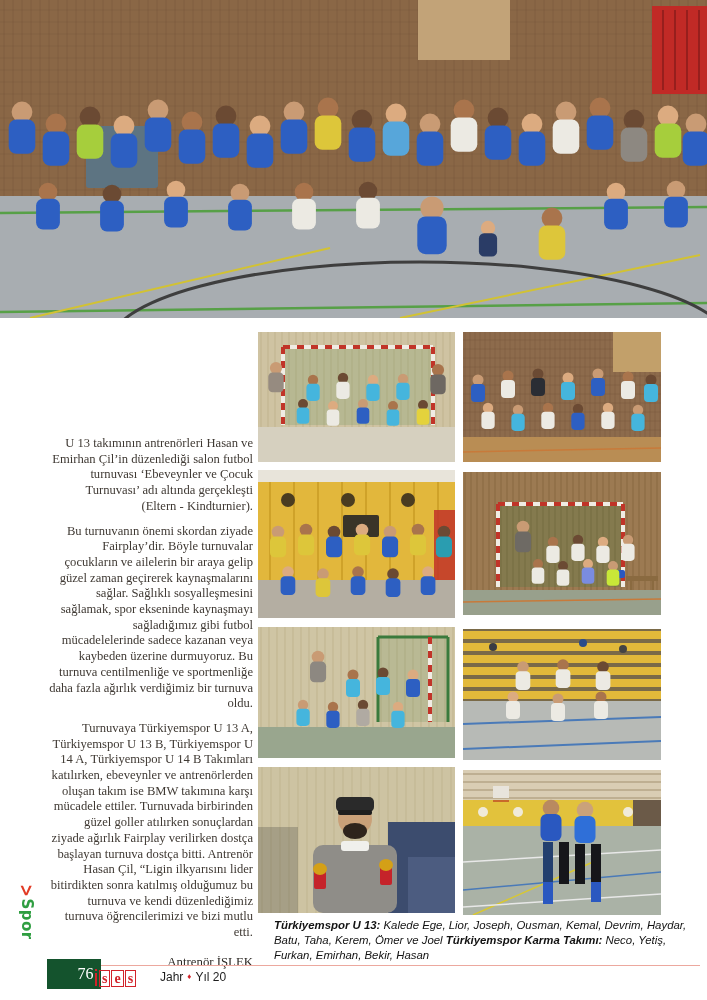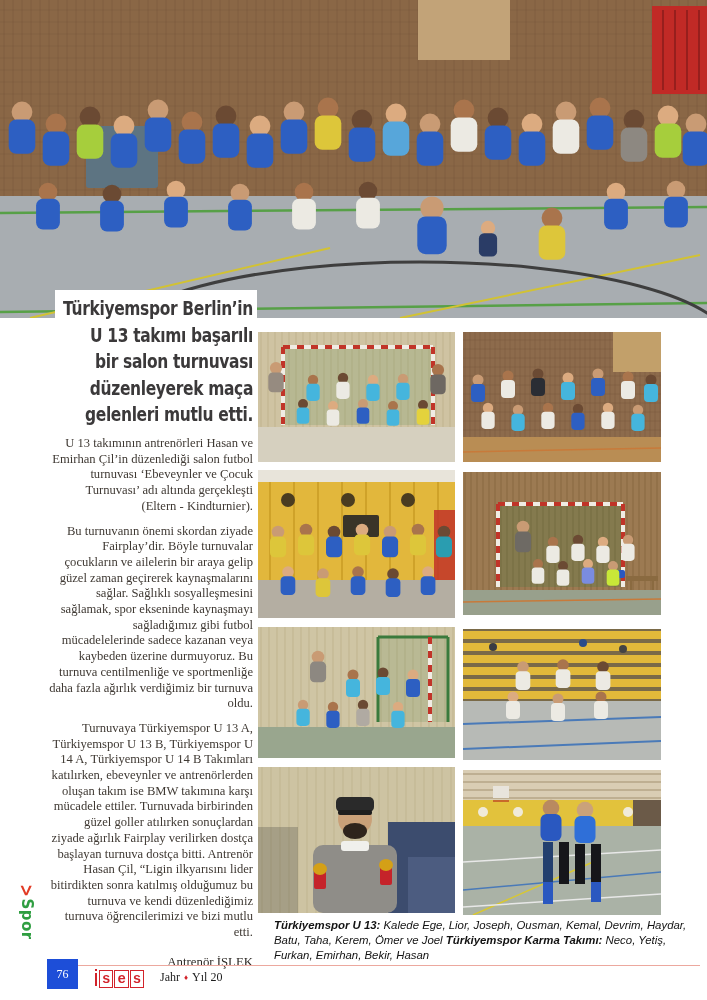--- a/index.html
+++ b/index.html
@@ -34,29 +34,29 @@
             white-space:nowrap;font-family:"DejaVu Sans","Liberation Sans",sans-serif;
             font-weight:bold;font-size:15px;color:#2f9e41;letter-spacing:.5px;}
   .spor-chev{color:#e23b25;display:inline-block;transform:scaleY(1.35);margin-right:1px;}
   
   .caption{position:absolute;left:258px;top:918px;width:430px;
            font-family:"Liberation Sans",sans-serif;font-style:italic;
            font-size:11.4px;line-height:15.2px;color:#121212;margin-left:16px;}
   .caption .cb{font-weight:bold;}
   
   .footer-rule{position:absolute;left:78px;top:965px;width:622px;height:1px;background:#eca89e;}
-  .page-num{position:absolute;left:47px;top:959px;width:31px;height:30px;background:#1d4ed8;
-            color:#fff;font-family:"Liberation Serif",serif;font-size:12px;line-height:30px;
-            text-align:center;}
+  .page-num{position:absolute;left:47px;top:959px;width:31px;height:30px;background:#14532d;
+            color:#fff;font-family:"Liberation Serif",serif;font-size:16px;line-height:30px;
+            text-align:center;padding-left:23px;}
   .mag-logo{position:absolute;left:95px;top:969px;height:20px;display:flex;align-items:center;
-            font-family:Liberation Mono, monospace;font-weight:bold;color:#d2232a;font-size:14px;}
+            font-family:Liberation Serif, serif;font-weight:bold;color:#d2232a;font-size:14px;}
   .logo-i{width:2px;height:13px;background:#d2232a;margin-right:2px;position:relative;}
   .logo-i::before{content:"";position:absolute;top:-4px;left:0;width:2px;height:2px;background:#d2232a;}
   .mag-logo .lg{border:1px solid #d2232a;padding:0 2px;margin-right:1px;line-height:15px;}
-  .edition{position:absolute;left:160px;top:970px;font-family:Liberation Serif, serif;
+  .edition{position:absolute;left:160px;top:970px;font-family:Liberation Sans, sans-serif;
            font-size:12px;color:#1d1d1d;display:flex;align-items:center;gap:4px;}
   .edition .diam{color:#d2232a;font-size:8px;line-height:1;}
 </style>
 </head>
 <body>
 
 <div class="page">
 
   <svg id="ph-hero" class="photo" role="img" aria-label="Large group photo of children and adults in blue, white and yellow football kits in a sports hall" viewBox="0 0 707 318" preserveAspectRatio="none">
       <rect x="0" y="0" width="707" height="196" fill="#8a6746" rx="0" opacity="1"></rect>
@@ -227,29 +227,20 @@
       <circle cx="676" cy="190" r="9.3" fill="#c99b74"></circle>
       <rect x="664.1" y="196.8" width="23.8" height="30.6" rx="6.8" fill="#2d5fc2"></rect>
       <circle cx="432" cy="208" r="11.6" fill="#c99b74"></circle>
       <rect x="417.3" y="216.4" width="29.4" height="37.8" rx="8.4" fill="#2d5fc2"></rect>
       <circle cx="488" cy="228" r="7.2" fill="#dcab80"></circle>
       <rect x="478.9" y="233.2" width="18.2" height="23.4" rx="5.2" fill="#2a3c66"></rect>
       <circle cx="552" cy="218" r="10.4" fill="#a9744c"></circle>
       <rect x="538.7" y="225.6" width="26.6" height="34.2" rx="7.6" fill="#ddc63a"></rect>
     </svg>
 
-  <div class="headline">
-    <div class="hl-inner">
-      <div>Türkiyemspor Berlin’in</div>
-      <div>U 13 takımı başarılı</div>
-      <div>bir salon turnuvası</div>
-      <div>düzenleyerek maça</div>
-      <div>gelenleri mutlu etti.</div>
-    </div>
-  </div>
 
   <div class="body-col">
     <p>U 13 takımının antrenörleri Hasan ve Emirhan Çil’in düzenlediği salon futbol turnuvası ‘Ebeveynler ve Çocuk Turnuvası’ adı altında gerçekleşti (Eltern - Kindturnier).</p>
     <p>Bu turnuvanın önemi skordan ziyade Fairplay’dir. Böyle turnuvalar çocukların ve ailelerin bir araya gelip güzel zaman geçirerek kaynaşmalarını sağlar. Sağlıklı sosyalleşmesini sağlamak, spor ekseninde kaynaşmayı sağladığımız gibi futbol mücadelelerinde sadece kazanan veya kaybeden üzerine durmuyoruz. Bu turnuva centilmenliğe ve sportmenliğe daha fazla ağırlık verdiğimiz bir turnuva oldu.</p>
     <p>Turnuvaya Türkiyemspor U 13 A, Türkiyemspor U 13 B, Türkiyemspor U 14 A, Türkiyemspor U 14 B Takımları katılırken, ebeveynler ve antrenörlerden oluşan takım ise BMW takımına karşı mücadele ettiler. Turnuvada birbirinden güzel goller atılırken sonuçlardan ziyade ağırlık Fairplay verilirken dostça başlayan turnuva dostça bitti. Antrenör Hasan Çil, “Ligin ilkyarısını lider bitirdikten sonra katılmış olduğumuz bu turnuva ve kendi düzenlediğimiz turnuva öğrencilerimizi ve bizi mutlu etti.</p>
     <div class="byline">Antrenör İŞLEK</div>
   </div>
 
   <svg id="ph-1l" class="photo" role="img" aria-label="Kids team with trophies in front of a red-and-white goal" viewBox="0 0 197 130" preserveAspectRatio="none">
       <rect x="0" y="0" width="197" height="95" fill="#cfc3a2" rx="0" opacity="1"></rect>

